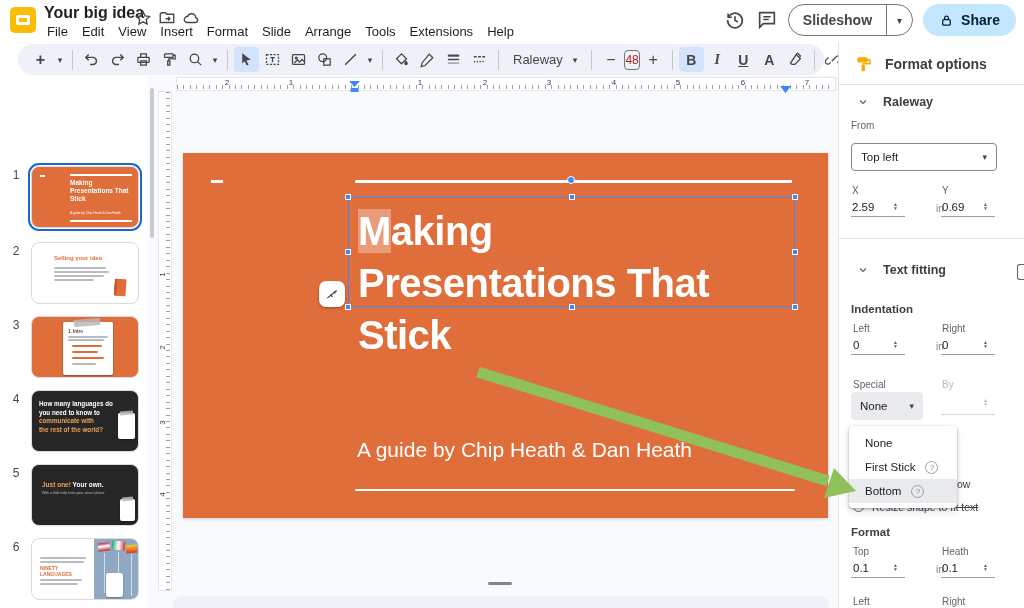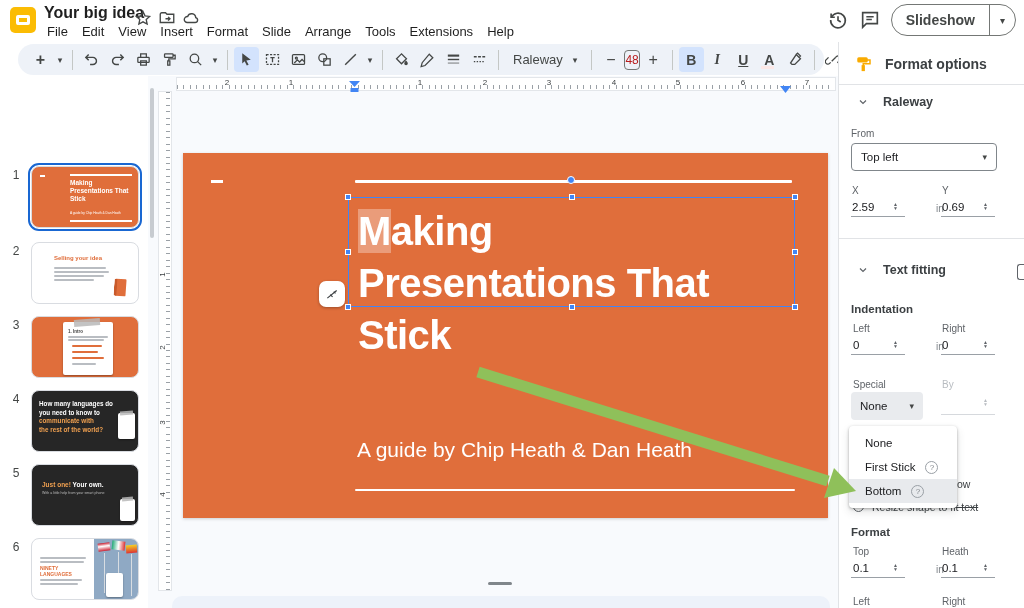--- a/index.html
+++ b/index.html
@@ -149,20 +149,29 @@
     <span class="round-ic">
       <svg viewBox="0 0 24 24" fill="none" stroke="currentColor" stroke-width="1.8">
           <path d="M4 4h16v12H8l-4 4z"></path>
           <path d="M8 8.5h8M8 11.5h6"></path>
         </svg>
     </span>
     <div class="slideshow-btn">
       <span class="lbl">Slideshow</span>
       <span class="caret-seg">▾</span>
     </div>
+    <div class="share-btn">
+      <span class="round-ic" style="width:15px;height:15px;color:#001d35">
+        <svg viewBox="0 0 24 24" fill="none" stroke="currentColor" stroke-width="2">
+            <rect x="6" y="10.5" width="12" height="9" rx="1.5"></rect>
+            <path d="M9 10.5V8a3 3 0 0 1 6 0v2.5"></path>
+          </svg>
+      </span>
+      <span>Share</span>
+    </div>
   </div>
 
   <div class="abs toolbar">
     <span class="tb-btn" style="font-size:16px;font-weight:bold">+</span>
     <span class="tb-caret">▾</span>
     <span class="tb-sep"></span>
     <span class="tb-btn">
         <svg viewBox="0 0 24 24" fill="none" stroke="currentColor" stroke-width="2">
           <path d="M8 5 4 9l4 4"></path>
           <path d="M4 9h10a5 5 0 1 1 0 10h-4"></path>
@@ -458,21 +467,21 @@
       <span class="t">Format options</span>
     </div>
     <div class="p-div" style="top:42px"></div>
 
     <div class="sec-head" style="top:53px">
       <svg viewBox="0 0 24 24" fill="none" stroke="currentColor" stroke-width="2.4">
           <path d="M6 9l6 6 6-6"></path>
         </svg>
       <span>Raleway</span>
     </div>
-    <span class="flabel" style="left:12px;top:86px">From</span>
+    <span class="flabel" style="left:12px;top:78px">From</span>
     <div class="select" style="left:12px;top:101px;width:146px">
       <span>Top left</span>
       <span class="c">▾</span>
     </div>
     <span class="flabel" style="left:13px;top:143px">X</span>
     <span class="fval" style="left:13px;top:159px">2.59</span>
     <span class="stepper" style="left:52px;top:160px"><span>▲</span><br><span>▼</span></span>
     <div class="fline" style="left:12px;top:174px;width:54px"></div>
     <span class="unit" style="left:73px;top:161px">in</span>
     <span class="flabel" style="left:103px;top:143px">Y</span>

